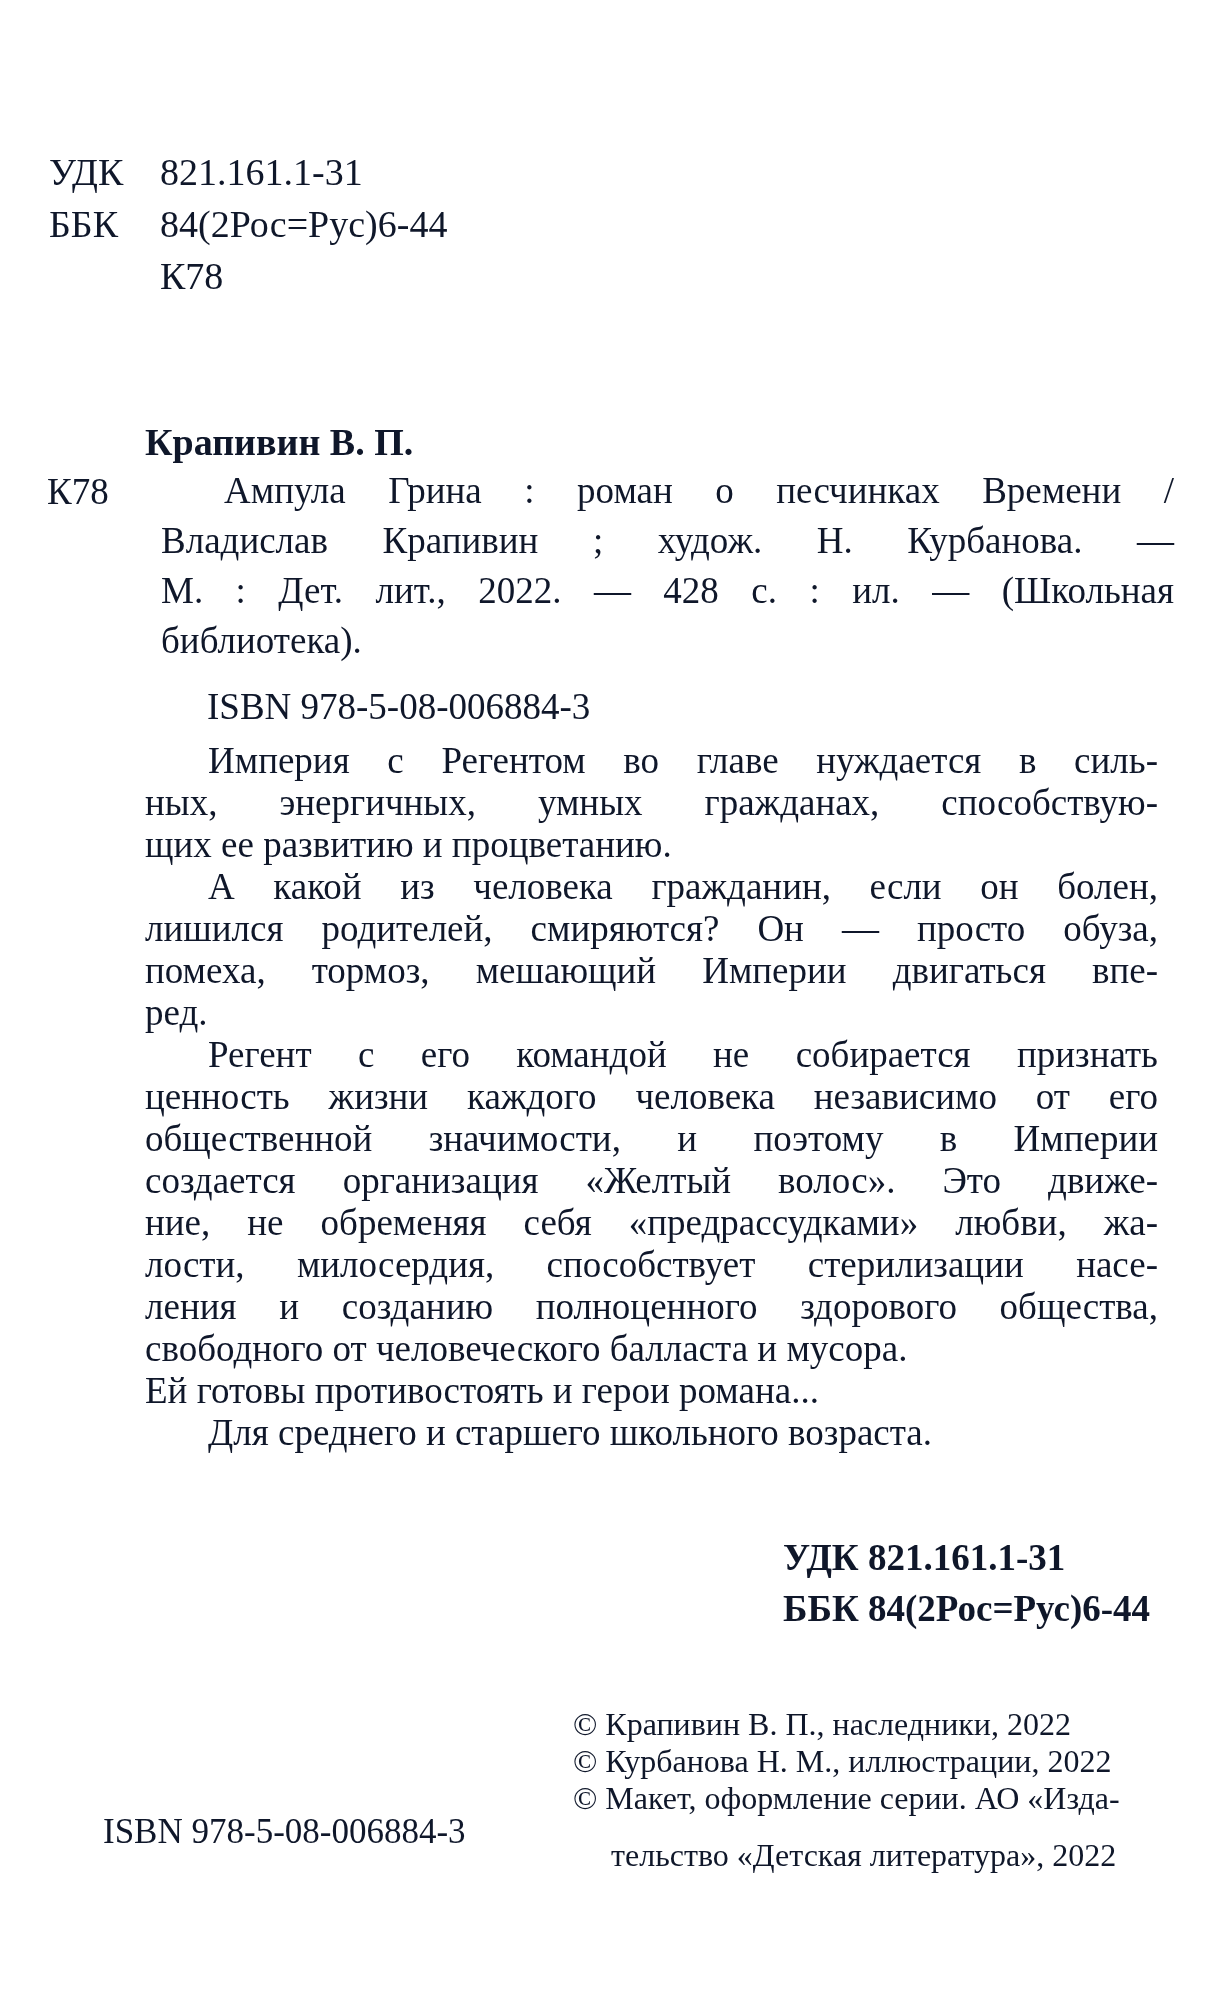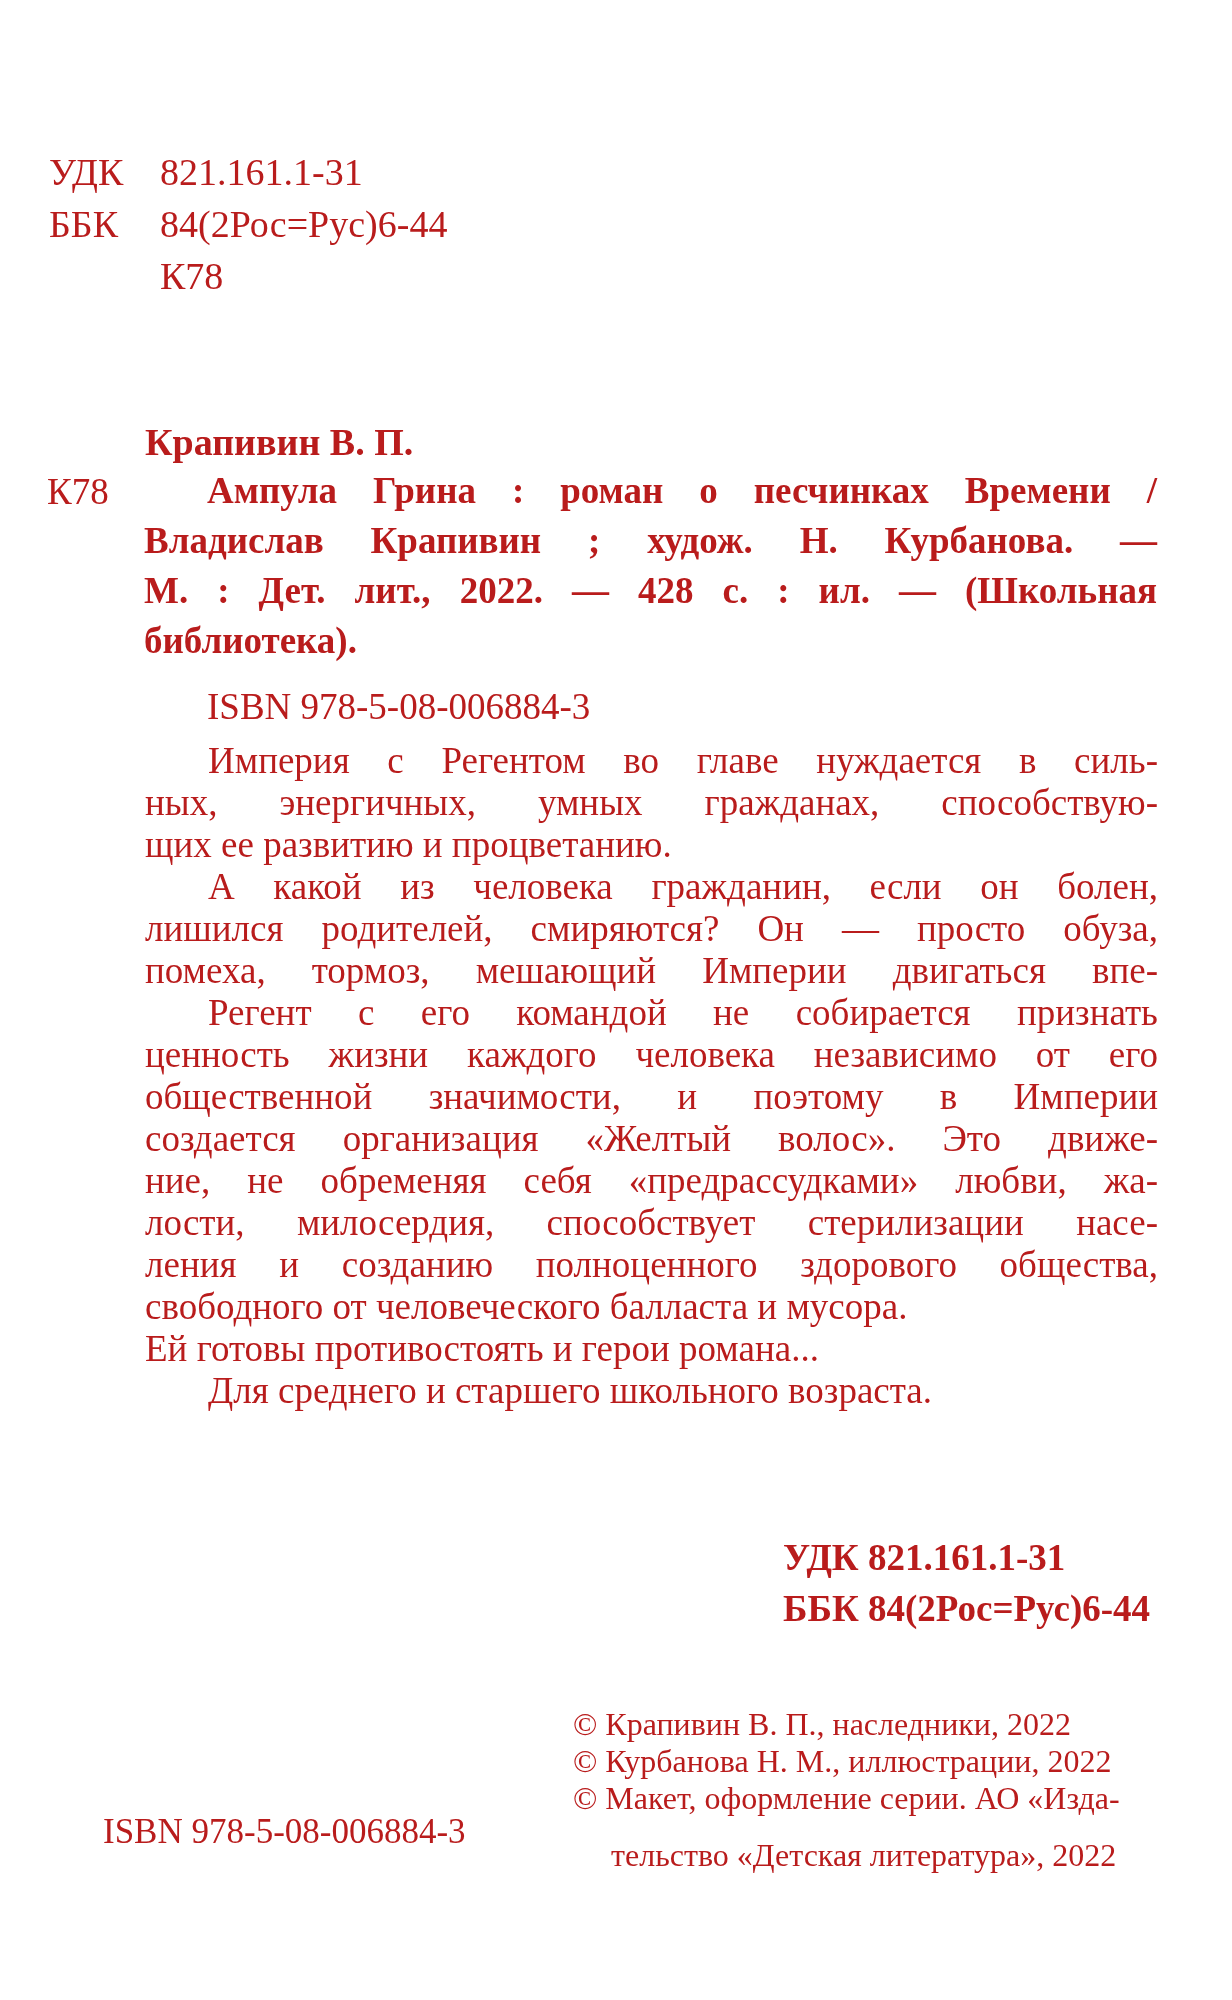--- a/index.html
+++ b/index.html
@@ -1,31 +1,31 @@
 <!DOCTYPE html>
 <html><head>
 <meta charset="utf-8">
 <style>
   html,body{margin:0;padding:0;background:#e8e8e8;}
   .page{
     position:relative;
     width:1232px;height:2000px;
     background:#ffffff;
-    color:#b91c1c;
+    color:#0f172a;
     font-family:"Liberation Serif","DejaVu Serif",serif;
     margin:0 auto;
     overflow:hidden;
   }
   
   .top-codes{position:absolute;left:49px;top:146px;font-size:38px;line-height:52px;white-space:nowrap;}
   .code-label{display:inline-block;width:111px;}
   
   .author-heading{position:absolute;left:145px;top:420px;font-size:38px;font-weight:bold;white-space:nowrap;}
   .entry-sign{position:absolute;left:47px;top:470px;font-size:37px;}
-  .entry-lines{position:absolute;left:144px;top:466px;width:1013px;font-size:37px;font-weight:bold;}
+  .entry-lines{position:absolute;left:161px;top:466px;width:1013px;font-size:37px;}
   .entry-lines .line{height:50px;line-height:50px;}
   .mid-isbn{position:absolute;left:207px;top:685px;font-size:37px;white-space:nowrap;}
   
   .annotation{position:absolute;left:145px;top:740px;width:1013px;font-size:37px;}
   .annotation .line{height:42px;line-height:42px;}
   .ind{text-indent:63px;}
   .j{text-align:justify;text-align-last:justify;}
   
   .bottom-codes{position:absolute;left:783px;top:1532px;font-size:37px;font-weight:bold;line-height:51px;white-space:nowrap;}
   
@@ -58,20 +58,21 @@
 
   <div class="mid-isbn">ISBN 978-5-08-006884-3</div>
 
   <div class="annotation">
       <div class="line ind j">Империя с Регентом во главе нуждается в силь-</div>
       <div class="line j">ных, энергичных, умных гражданах, способствую-</div>
       <div class="line">щих ее развитию и процветанию.</div>
       <div class="line ind j">А какой из человека гражданин, если он болен,</div>
       <div class="line j">лишился родителей, смиряются? Он — просто обуза,</div>
       <div class="line j">помеха, тормоз, мешающий Империи двигаться впе-</div>
+      <div class="line">ред.</div>
       <div class="line ind j">Регент с его командой не собирается признать</div>
       <div class="line j">ценность жизни каждого человека независимо от его</div>
       <div class="line j">общественной значимости, и поэтому в Империи</div>
       <div class="line j">создается организация «Желтый волос». Это движе-</div>
       <div class="line j">ние, не обременяя себя «предрассудками» любви, жа-</div>
       <div class="line j">лости, милосердия, способствует стерилизации насе-</div>
       <div class="line j">ления и созданию полноценного здорового общества,</div>
       <div class="line">свободного от человеческого балласта и мусора.</div>
       <div class="line">Ей готовы противостоять и герои романа...</div>
       <div class="line ind">Для среднего и старшего школьного возраста.</div>

